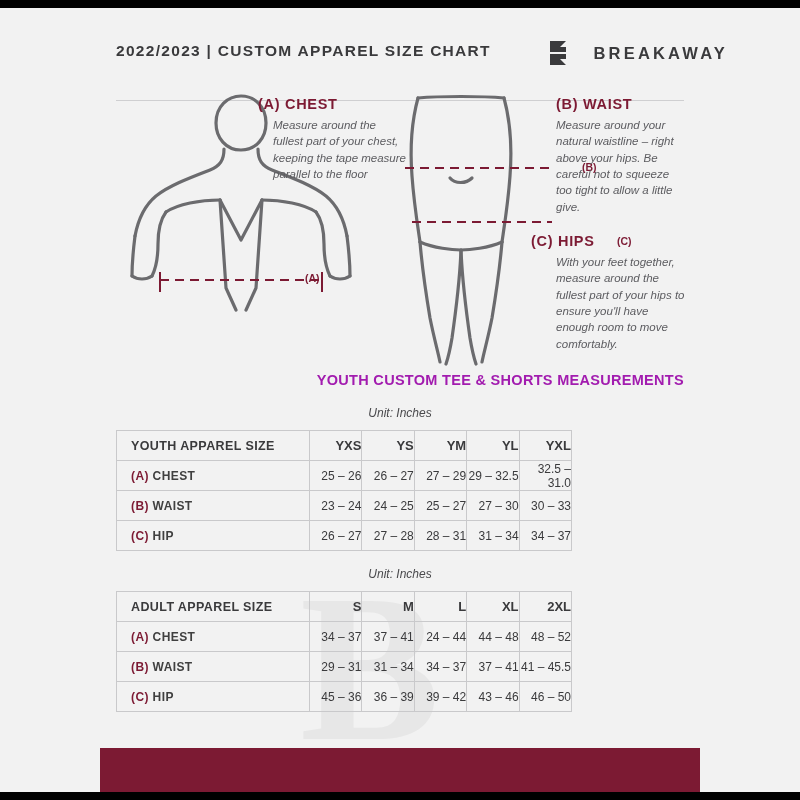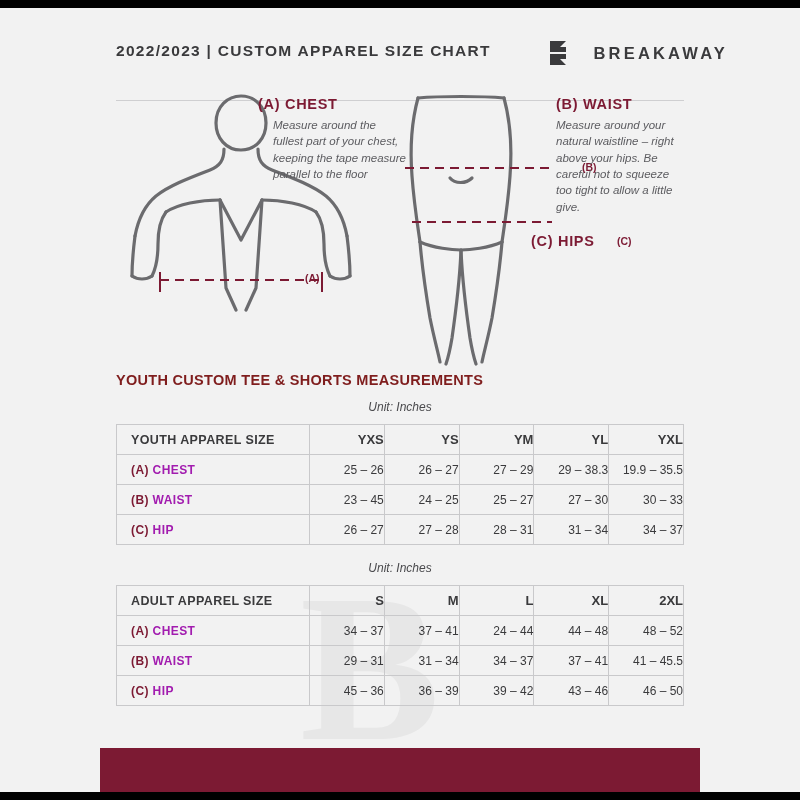--- a/index.html
+++ b/index.html
@@ -116,36 +116,36 @@
     font-weight: bold;
     color: #7c1a33;
   }
   
   .table-block {
     position: absolute;
     left: 116px;
     width: 568px;
   }
   .tbl-title {
-    text-align: left;
+    text-align: right;
     font-size: 14.5px;
     font-weight: bold;
-    color: #7f1d1d;
+    color: #a21caf;
     letter-spacing: 0.3px;
   }
   .tbl-sub {
     text-align: center;
     font-size: 12px;
     font-style: italic;
     color: #4a4a4d;
-    margin-top: 12px;
+    margin-top: 18px;
   }
   table.size {
     border-collapse: collapse;
-    width: 568px;
+    width: 456px;
     margin-top: 10px;
     table-layout: fixed;
   }
   table.size th, table.size td {
     border: 1px solid #c9c9cb;
     height: 29px;
     font-size: 12px;
     color: #3a3a3c;
     text-align: right;
     padding: 0;
@@ -167,21 +167,21 @@
   }
   td.val {
     font-size: 12px;
   }
   .tag {
     color: #7c1a33;
     font-weight: bold;
   }
   .rowlabel {
     font-weight: bold;
-    color: #a21caf;
+    color: #404040;
     text-align: center;
   }
   .footer-bar {
     position: absolute;
     left: 100px;
     bottom: 0;
     width: 600px;
     height: 44px;
     background: #7c1a33;
   }
@@ -253,20 +253,21 @@
       <div class="dim-label" style="left:582px; top:81px;">(B)</div>
       <div class="dim-label" style="left:617px; top:155px;">(C)</div>
 
       <div class="callout-head" style="left:258px; top:16px;">(A) CHEST</div>
       <div class="callout-body" style="left:273px; top:37px; width:134px;">Measure around the fullest part of your chest, keeping the tape measure parallel to the floor</div>
 
       <div class="callout-head" style="left:556px; top:16px;">(B) WAIST</div>
       <div class="callout-body" style="left:556px; top:37px; width:132px;">Measure around your natural waistline – right above your hips. Be careful not to squeeze too tight to allow a little give.</div>
 
       <div class="callout-head" style="left:531px; top:153px;">(C) HIPS</div>
+      <div class="callout-body" style="left:556px; top:174px; width:132px;">With your feet together, measure around the fullest part of your hips to ensure you'll have enough room to move comfortably.</div>
     </div>
 
     <div class="table-block" style="top:364px;">
       <div class="tbl-title">YOUTH CUSTOM TEE &amp; SHORTS MEASUREMENTS</div>
       <div class="tbl-sub">Unit: Inches</div>
       <table class="size">
         <thead>
           <tr>
             <th class="lbl">YOUTH APPAREL SIZE</th>
             <th>YXS</th>
@@ -278,29 +279,29 @@
         </thead>
         <tbody>
           <tr>
             <td class="lbl">
               <span class="tag">(A)</span>
               <span class="rowlabel">CHEST</span>
             </td>
             <td class="val">25 – 26</td>
             <td class="val">26 – 27</td>
             <td class="val">27 – 29</td>
-            <td class="val">29 – 38.3</td>
-            <td class="val">19.9 – 35.5</td>
+            <td class="val">29 – 32.5</td>
+            <td class="val">32.5 – 31.0</td>
           </tr>
           <tr>
             <td class="lbl">
               <span class="tag">(B)</span>
               <span class="rowlabel">WAIST</span>
             </td>
-            <td class="val">23 – 45</td>
+            <td class="val">23 – 24</td>
             <td class="val">24 – 25</td>
             <td class="val">25 – 27</td>
             <td class="val">27 – 30</td>
             <td class="val">30 – 33</td>
           </tr>
           <tr>
             <td class="lbl">
               <span class="tag">(C)</span>
               <span class="rowlabel">HIP</span>
             </td>

